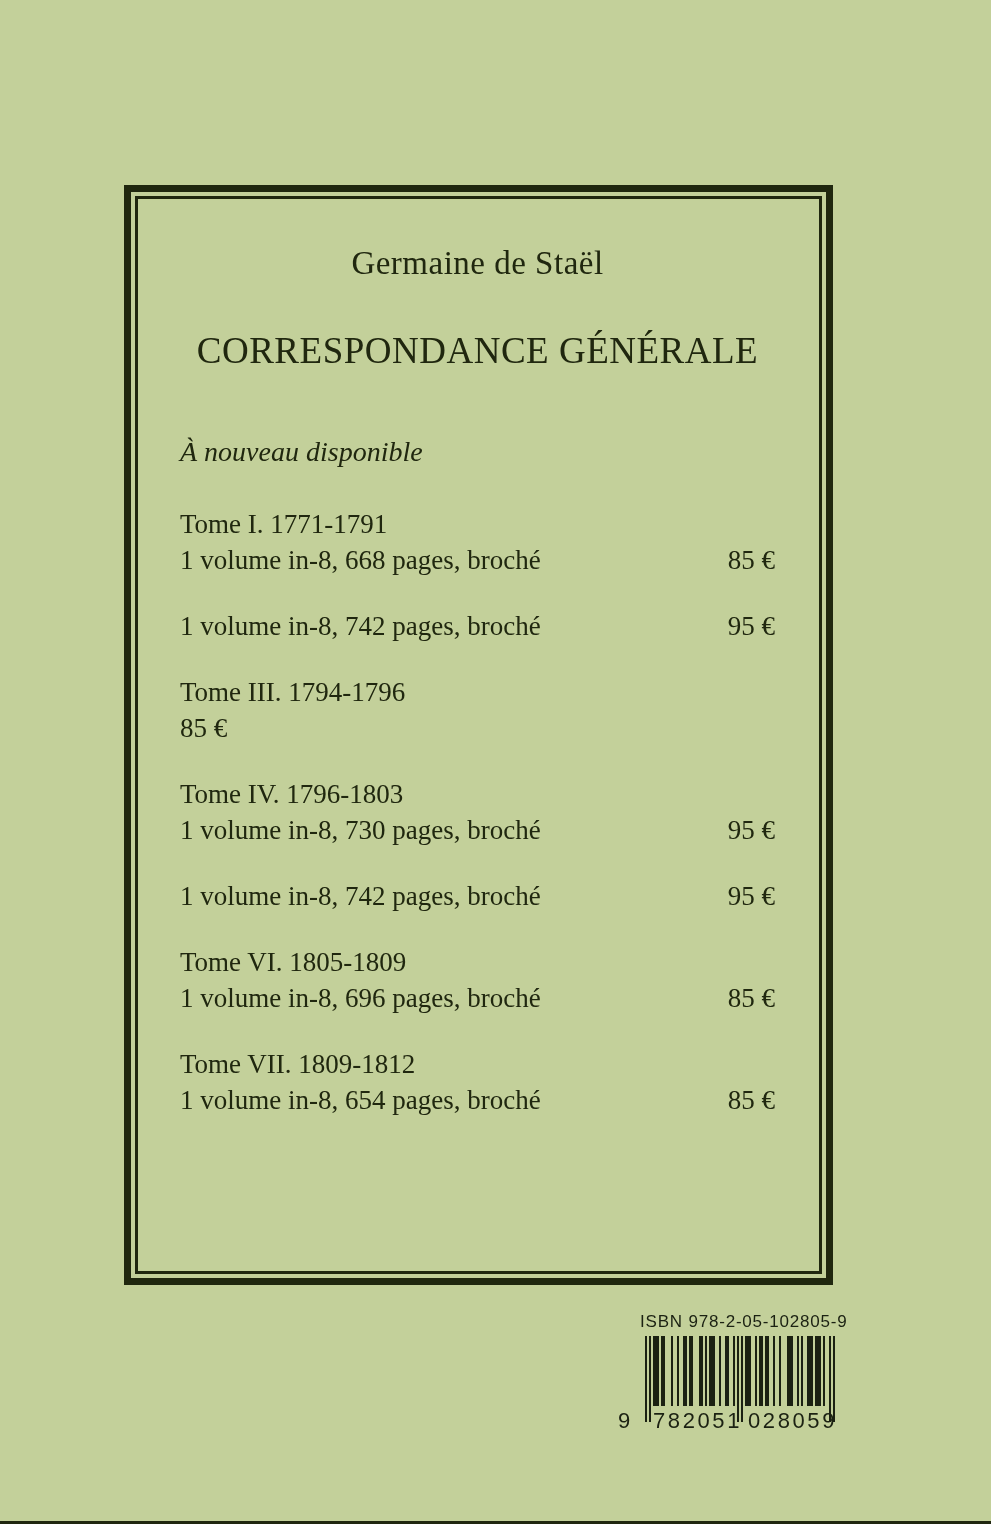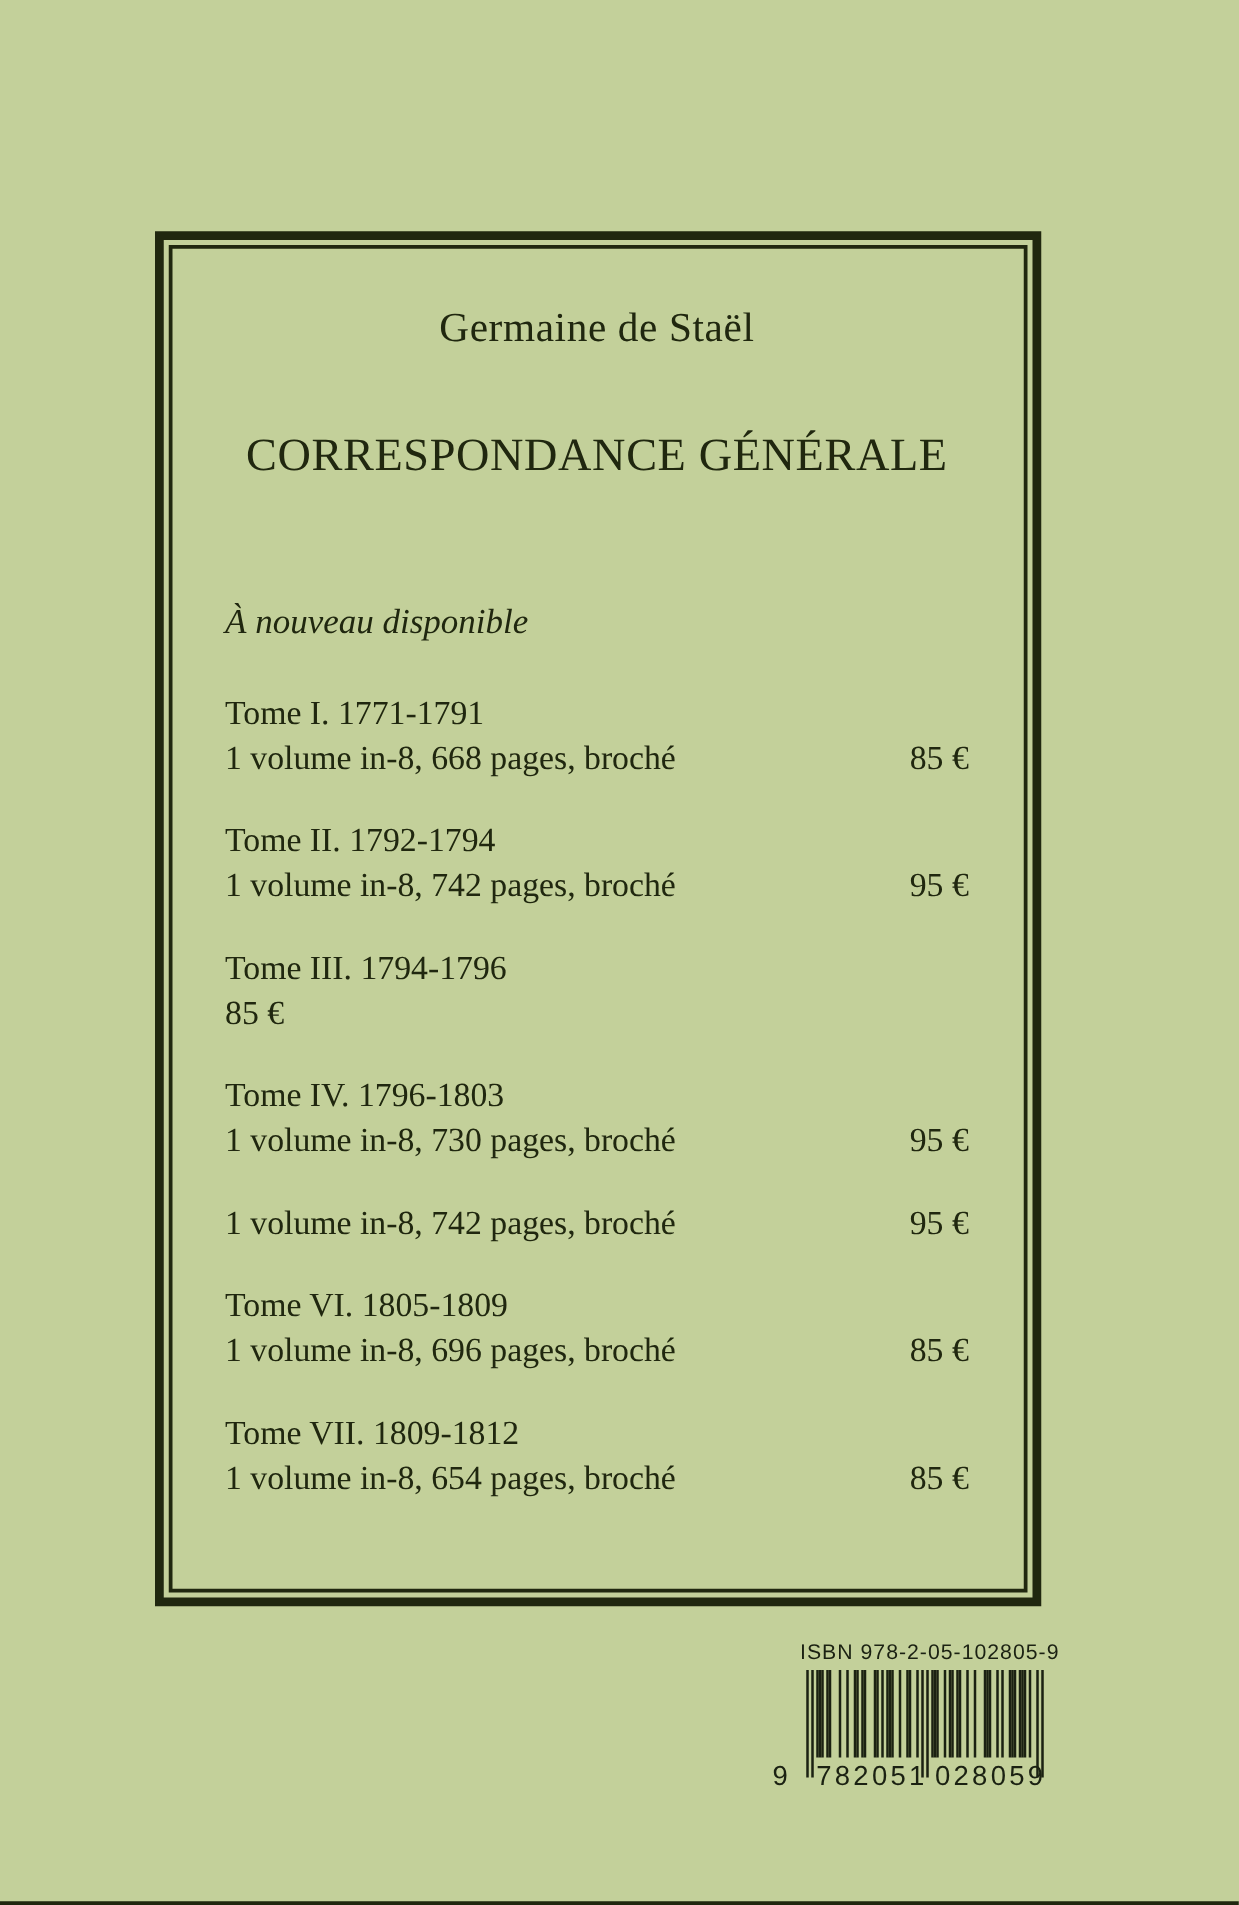--- a/index.html
+++ b/index.html
@@ -33,28 +33,28 @@
     inset:0;
     padding:44px 44px 0 42px;
   }
   .author{
     text-align:center;
     font-size:33px;
     line-height:40px;
     letter-spacing:0.5px;
   }
   .title{
-    margin-top:58px;
+    margin-top:44px;
     text-align:center;
     font-size:37px;
     line-height:48px;
     letter-spacing:0.5px;
   }
   .availability{
-    margin-top:92px;
+    margin-top:60px;
     font-style:italic;
     font-size:28px;
     line-height:34px;
   }
   .volume-list{ margin-top:37px; }
   .entry{ margin-bottom:30px; }
   .entry-heading{
     font-size:27px;
     line-height:36px;
   }
@@ -129,21 +129,20 @@
 
         <div class="entry">
           <div class="entry-heading">Tome I. 1771-1791</div>
           <div class="entry-line">
             <span>1 volume in-8, 668 pages, broché</span>
             <span class="price">85 €</span>
           </div>
         </div>
 
         <div class="entry">
-          <div class="entry-heading">Tome II. 1792-1794</div>
           <div class="entry-line">
             <span>1 volume in-8, 742 pages, broché</span>
             <span class="price">95 €</span>
           </div>
         </div>
 
         <div class="entry">
           <div class="entry-heading">Tome III. 1794-1796</div>
           <div class="entry-line">
             <span class="price">85 €</span>

